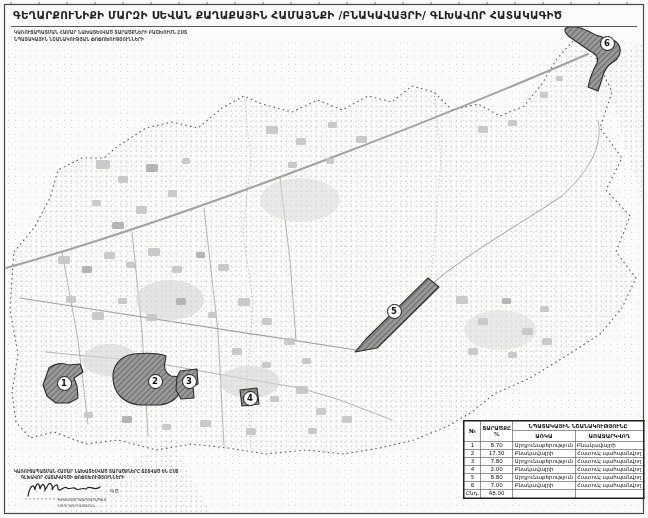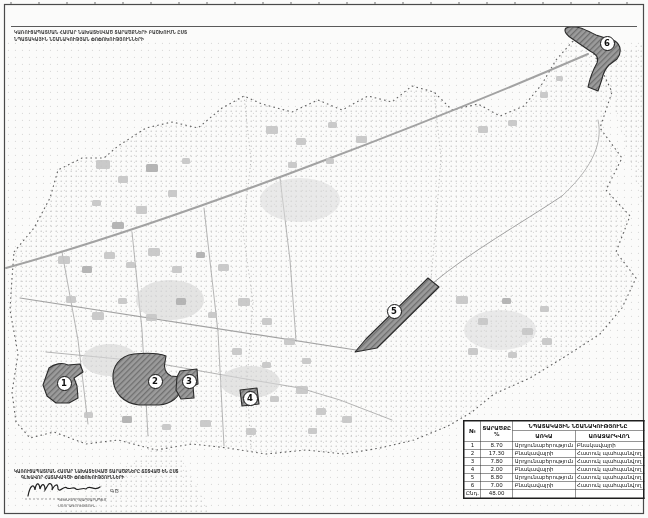--- a/index.html
+++ b/index.html
@@ -178,20 +178,21 @@
     <g fill="url(#hatch)" stroke="#2b2b2b" stroke-width="1.1" stroke-linejoin="round">
       <path d="M49,368 C54,364 62,362 68,365 L80,364 L83,372 L74,378 L77,386 L78,398 L69,403 L56,403 L47,396 L43,385 Z"></path>
       <path d="M134,354 C119,356 112,367 113,379 C114,393 123,403 139,405 L159,405 C171,404 180,397 181,388 L181,377 L171,376 C166,374 163,368 165,362 L166,356 C156,352 144,353 134,354 Z"></path>
       <path d="M180,371 L197,369 L198,384 L193,386 L194,398 L181,399 L176,390 L177,377 Z"></path>
       <path d="M240,390 L257,388 L259,404 L242,406 Z"></path>
       <path d="M366,339 L428,278 L439,287 L377,348 L355,352 Z"></path>
       <path d="M566,28 C576,24 586,30 596,35 L615,41 C621,45 622,53 617,59 L609,65 C605,69 603,74 602,79 L598,91 L588,87 C590,78 593,70 597,63 C599,57 596,54 590,51 L574,40 C567,36 563,31 566,28 Z"></path>
     </g>
   </svg>
 
+  <div class="page-title">ԳԵՂԱՐՔՈՒՆԻՔԻ ՄԱՐԶԻ ՍԵՎԱՆ ՔԱՂԱՔԱՅԻՆ ՀԱՄԱՅՆՔԻ /ԲՆԱԿԱՎԱՅՐԻ/ ԳԼԽԱՎՈՐ ՀԱՏԱԿԱԳԻԾ</div>
   <div class="title-rule"></div>
   <div class="subtitle">
     <div>ԿԱՌՈՒՑԱՊԱՏՄԱՆ ՀԱՄԱՐ ՆԱԽԱՏԵՍՎԱԾ ՏԱՐԱԾՔՆԵՐԻ ԲԱՇԽՈՒՄՆ ԸՍՏ</div>
     <div>ՆՊԱՏԱԿԱՅԻՆ ՆՇԱՆԱԿՈՒԹՅԱՆ ՓՈՓՈԽՈՒԹՅՈՒՆՆԵՐԻ</div>
   </div>
 
   <div class="zone-marker" style="left:56.5px;top:375.5px;">
     <span>1</span>
   </div>
   <div class="zone-marker" style="left:147.5px;top:373.5px;">

